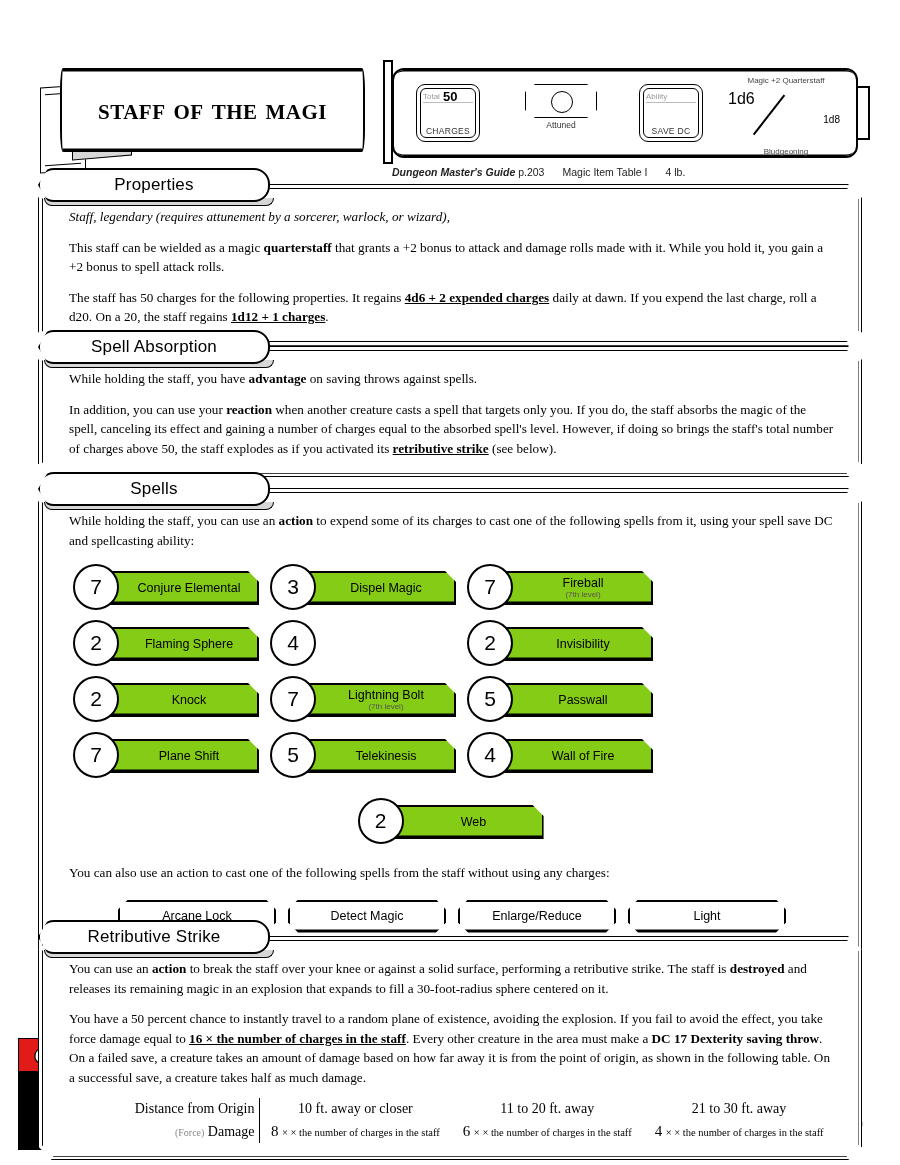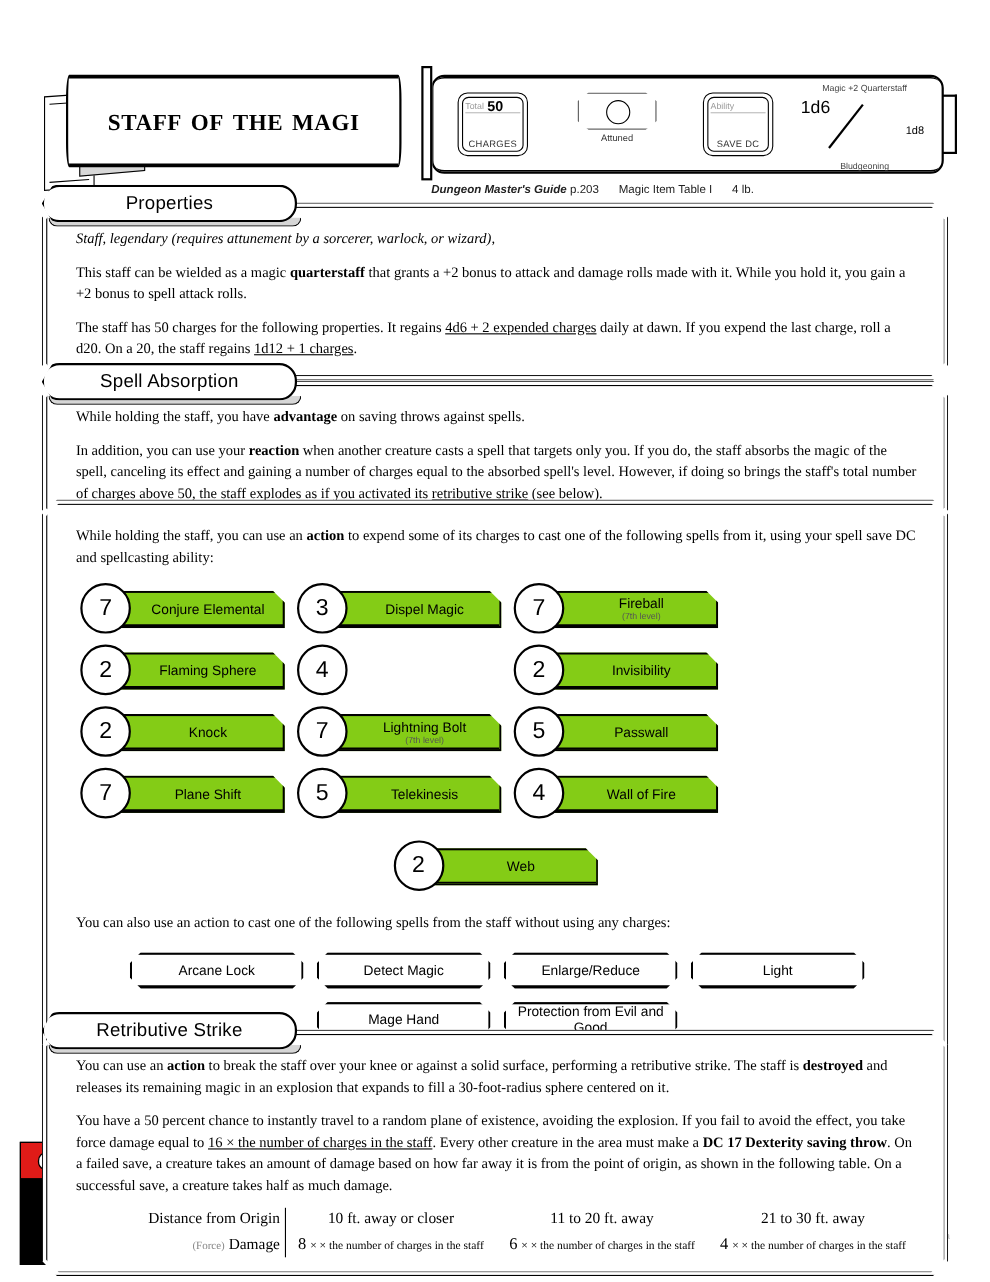--- a/index.html
+++ b/index.html
@@ -135,21 +135,21 @@
                        12px 100%, 0 calc(100% - 12px));
   }
 
   p.body-text {
     margin:0 0 11px 0; font-size:13.2px; line-height:1.48;
     font-family:"Liberation Serif", serif; color:#000;
   }
   p.body-text:last-child { margin-bottom:2px; }
   .ital { font-style:italic; }
   .bold { font-weight:700; }
-  .uline { text-decoration:underline; }
+  .uline { text-decoration:underline;font-weight:bold; }
 
   
   .spell-grid { display:flex; flex-wrap:wrap; margin-top:10px; }
   .spell-cell { width:197px; height:56px; position:relative; }
   .spell-cell.center { margin:0 auto; }
   .pill-bar {
     position:absolute; left:28px; top:10px; width:162px; height:34px;
     border:2.2px solid #000; background:#84cc16;
     clip-path: polygon(0 0, calc(100% - 11px) 0, 100% 11px, 100% 100%,
                        11px 100%, 0 calc(100% - 11px));
@@ -278,20 +278,24 @@
     <div class="sec-tab-sh"></div>
     <div class="sec-tab">Spell Absorption</div>
   </div>
   <div class="sec-body">
     <p class="body-text"><span>While holding the staff, you have </span><span class="bold">advantage</span><span> on saving throws against spells.</span></p>
     <p class="body-text"><span>In addition, you can use your </span><span class="bold">reaction</span><span> when another creature casts a spell that targets only you.  If you do, the staff absorbs the magic of the spell, canceling its effect and gaining a number of charges equal to the absorbed spell's level.  However, if doing so brings the staff's total number of charges above 50,  the staff explodes as if you activated its </span><span class="uline">retributive strike</span><span> (see below).</span></p>
   </div>
 </div>
 
 <div class="section" style="top:472px;">
+  <div style="position:relative;">
+    <div class="sec-tab-sh"></div>
+    <div class="sec-tab">Spells</div>
+  </div>
   <div class="sec-body">
     <p class="body-text"><span>While holding the staff, you can use an </span><span class="bold">action</span><span> to expend some of its charges to cast one of the following spells from it, using your spell save DC and spellcasting ability:</span></p>
 
     <div class="spell-grid" id="charged-grid">
         <div class="spell-cell">
           <div class="pill-bar">
             <div class="pill-name">Conjure Elemental</div>
           </div>
           <div class="pill-circle">7</div>
         </div>

